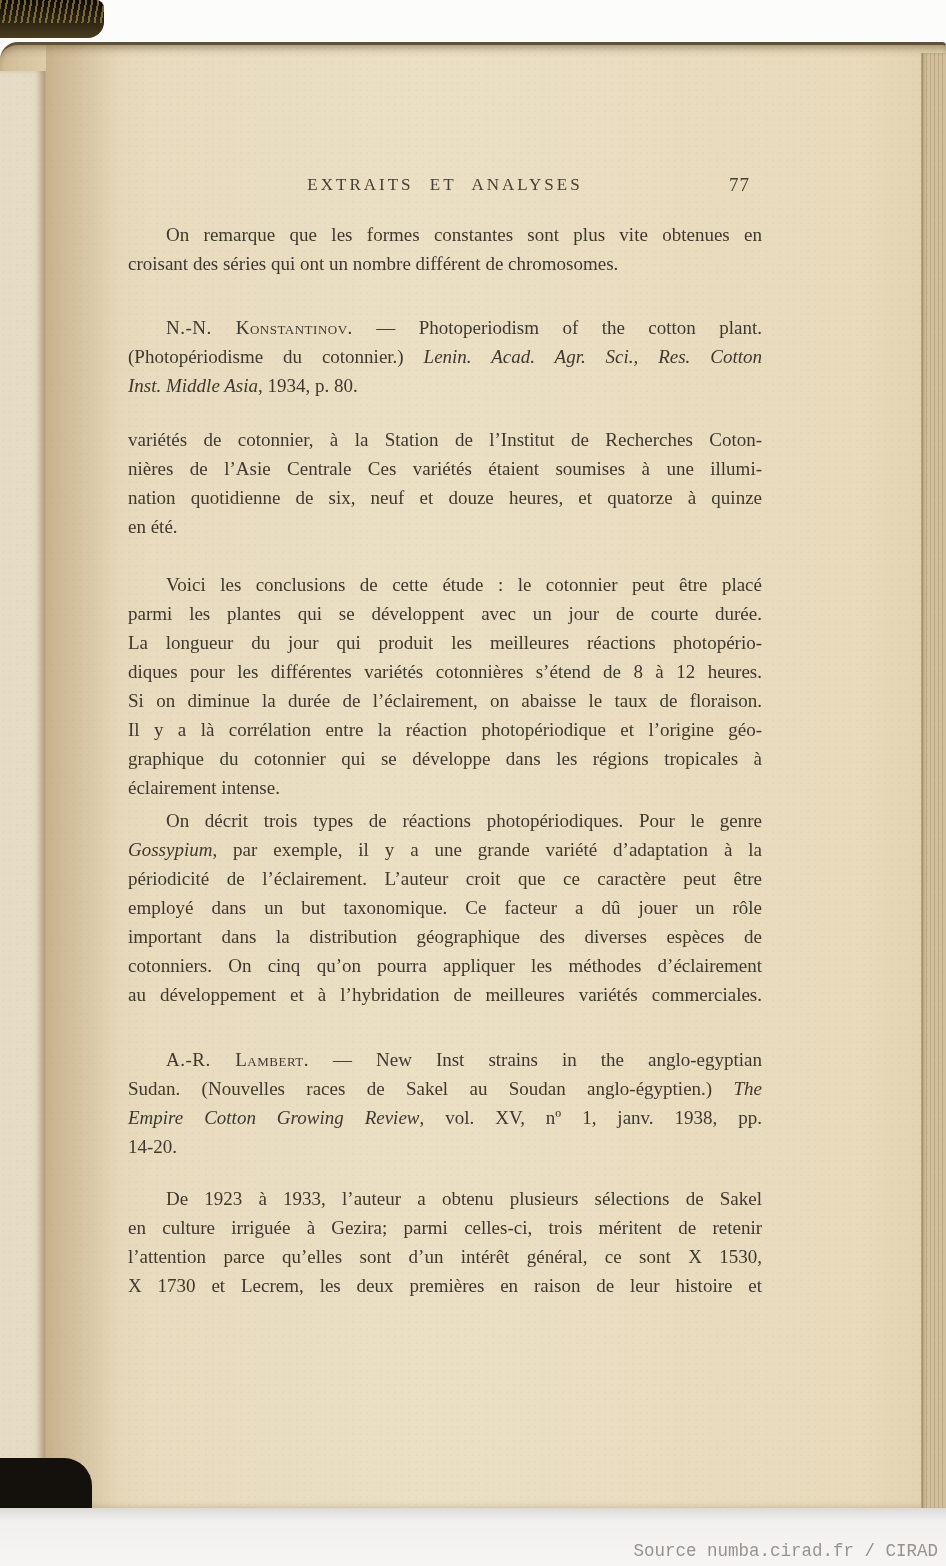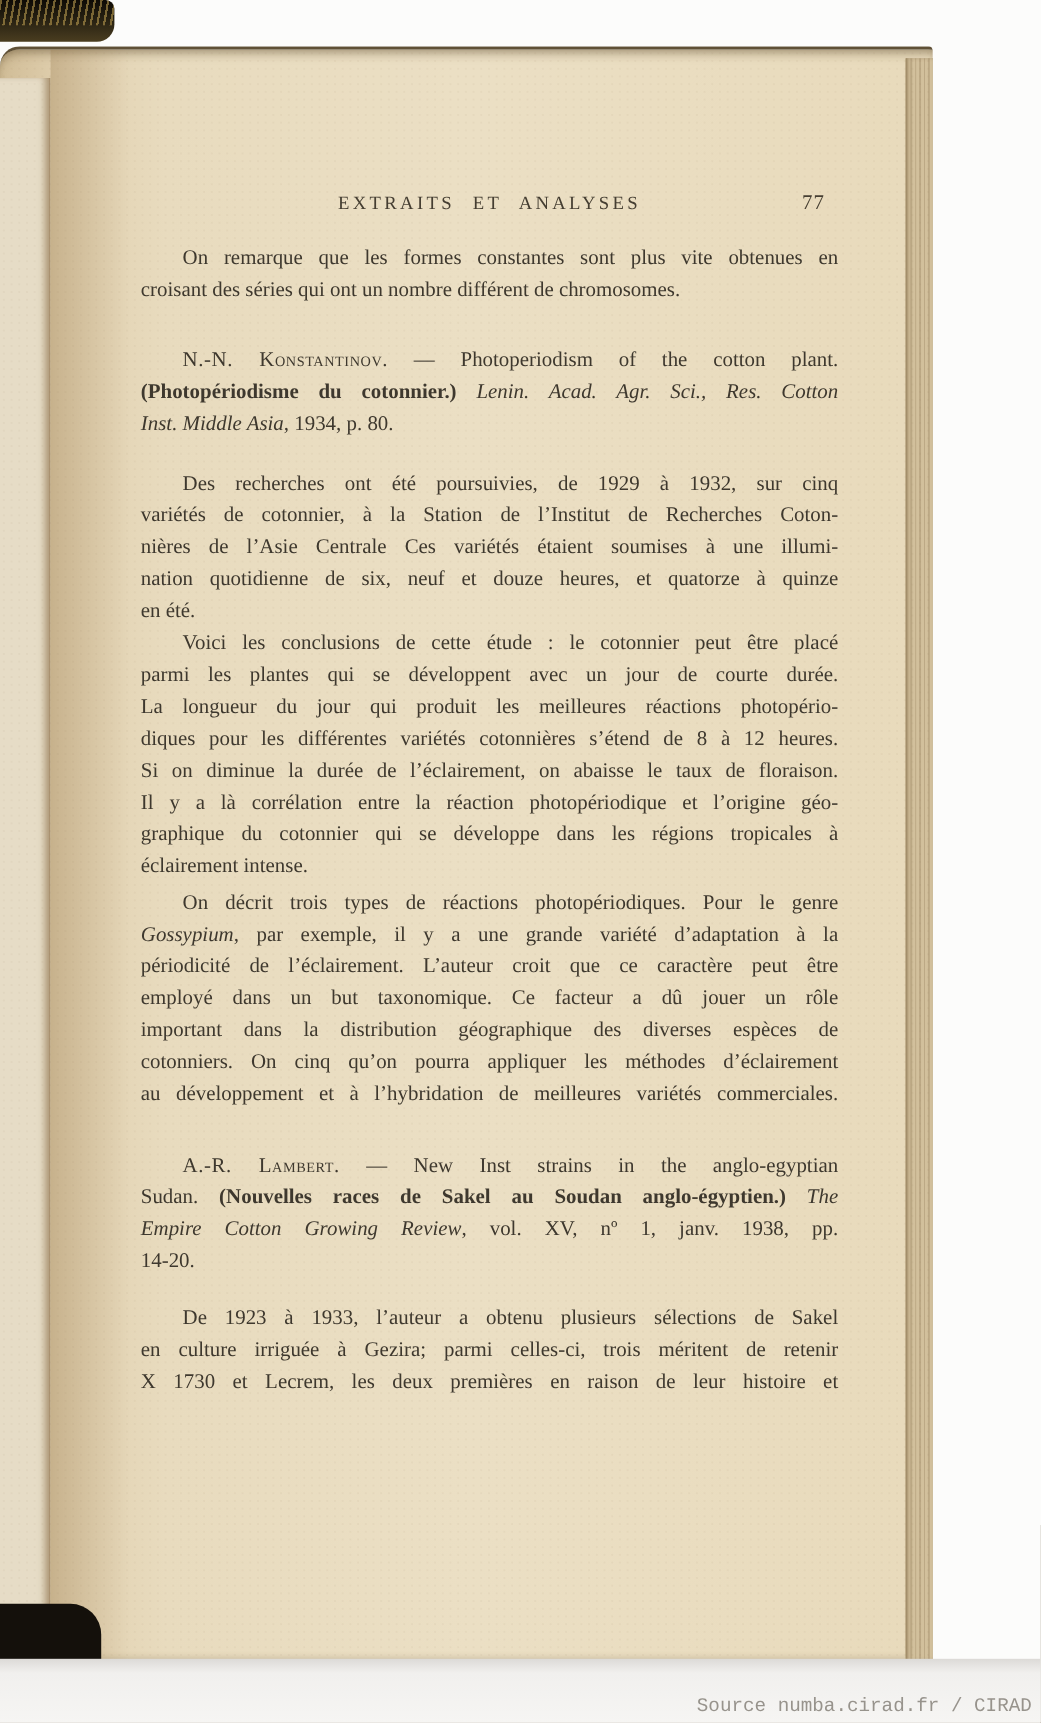--- a/index.html
+++ b/index.html
@@ -21,21 +21,21 @@
     background:repeating-linear-gradient(100deg,rgba(196,164,84,.55) 0 2px,rgba(30,24,12,0) 2px 6px);
   }
   
   .binding-bottom{
     position:absolute;left:0;top:1458px;width:92px;height:88px;
     background:#14100b;border-radius:0 28px 14px 0;
   }
 
   
   .page{
-    position:absolute;left:0;top:42px;width:848px;height:1466px;
+    position:absolute;left:0;top:42px;width:946px;height:1466px;
     background:linear-gradient(90deg,#d0bc96 0px,#e0cfae 55px,#e8dbbe 150px,#ebdfc4 430px,#e8dabb 860px,#e1d1ac 946px);
     border-top:3px solid #5f5036;
     border-bottom:2px solid rgba(100,82,55,.55);
     border-radius:18px 4px 0 0;
     border-bottom-left-radius:80px 44px;
     box-shadow:inset 0 8px 10px -6px rgba(80,60,30,.55), inset 0 -7px 9px -6px rgba(90,70,40,.45);
   }
   .page .texture{
     position:absolute;inset:0;border-radius:inherit;
     background-image:radial-gradient(rgba(120,95,60,.05) 1px,transparent 1px);
@@ -64,21 +64,21 @@
   
   .content{
     position:absolute;left:128px;top:0;width:634px;
     color:#3e382e;font-size:19px;line-height:29px;
   }
   .block{position:absolute;left:0;width:634px;}
   .line{text-align:justify;text-align-last:justify;}
   .line.last{text-align-last:left;}
   .line.indent{text-indent:38px;}
   .sc{font-variant:small-caps;letter-spacing:.5px;}
-  .b{font-weight:bold;}
+  .b{font-weight:normal;}
   .i{font-style:italic;}
 
   .runhead{
     position:absolute;top:125px;left:0;width:634px;height:29px;
     text-align:center;font-size:17px;letter-spacing:3px;word-spacing:9px;
     color:#453e32;
   }
   .pagenum{
     position:absolute;right:12px;top:0;font-size:19px;letter-spacing:1px;
     word-spacing:normal;
@@ -118,21 +118,20 @@
       <div class="line last">croisant des séries qui ont un nombre différent de chromosomes.</div>
     </div>
 
     <div class="block" style="top:268px">
       <div class="line indent"><span class="sc">N.-N. Konstantinov.</span><span> — Photoperiodism of the cotton plant.</span></div>
       <div class="line"><span class="b">(Photopériodisme du cotonnier.)</span><span class="i"> Lenin. Acad. Agr. Sci., Res. Cotton</span></div>
       <div class="line last"><span class="i">Inst. Middle Asia</span><span>, 1934, p. 80.</span></div>
     </div>
 
     <div class="block" style="top:380px">
-      <div class="line indent">Des recherches ont été poursuivies, de 1929 à 1932, sur cinq</div>
       <div class="line">variétés de cotonnier, à la Station de l’Institut de Recherches Coton-</div>
       <div class="line">nières de l’Asie Centrale Ces variétés étaient soumises à une illumi-</div>
       <div class="line">nation quotidienne de six, neuf et douze heures, et quatorze à quinze</div>
       <div class="line last">en été.</div>
     </div>
 
     <div class="block" style="top:525px">
       <div class="line indent">Voici les conclusions de cette étude : le cotonnier peut être placé</div>
       <div class="line">parmi les plantes qui se développent avec un jour de courte durée.</div>
       <div class="line">La longueur du jour qui produit les meilleures réactions photopério-</div>
@@ -156,20 +155,21 @@
     <div class="block" style="top:1000px">
       <div class="line indent"><span class="sc">A.-R. Lambert.</span><span> — New Inst strains in the anglo-egyptian</span></div>
       <div class="line"><span>Sudan. </span><span class="b">(Nouvelles races de Sakel au Soudan anglo-égyptien.)</span><span class="i"> The</span></div>
       <div class="line"><span class="i">Empire Cotton Growing Review</span><span>, vol. XV, nº 1, janv. 1938, pp.</span></div>
       <div class="line last">14-20.</div>
     </div>
 
     <div class="block" style="top:1139px">
       <div class="line indent">De 1923 à 1933, l’auteur a obtenu plusieurs sélections de Sakel</div>
       <div class="line">en culture irriguée à Gezira; parmi celles-ci, trois méritent de retenir</div>
+      <div class="line">l’attention parce qu’elles sont d’un intérêt général, ce sont X 1530,</div>
       <div class="line">X 1730 et Lecrem, les deux premières en raison de leur histoire et</div>
     </div>
 
   </div>
 </div>
 
 <div class="binding-bottom"></div>
 <div class="binding-top">
   <div class="weave"></div>
 </div>

